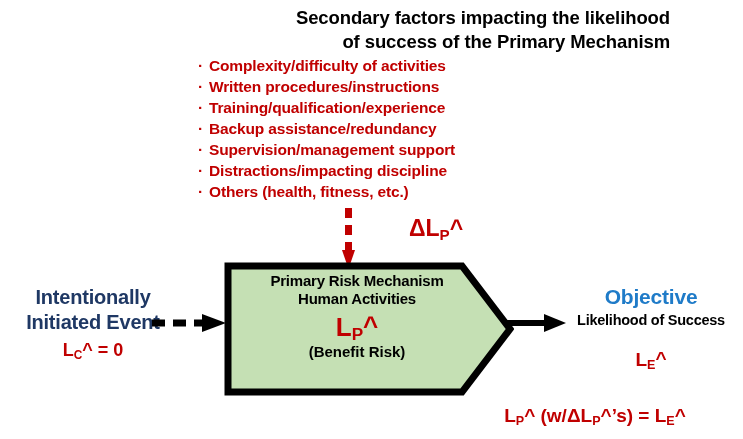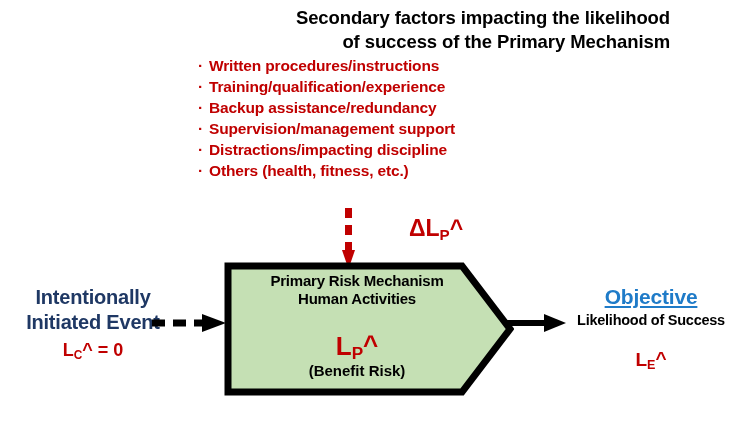--- a/index.html
+++ b/index.html
@@ -86,21 +86,21 @@
     text-align: center;
     color: #000000;
     font-weight: bold;
     line-height: 1.22;
   }
   #box-text .line-a { font-size: 15px; letter-spacing: -0.2px; }
   #box-text .line-lp {
     color: #C00000;
     font-size: 26px;
     line-height: 1.15;
-    margin-top: 23px;
+    margin-top: 4px;
   }
   #box-text .line-b { font-size: 15px; margin-top: 1px; }
 
   
   #input-block {
     position: absolute;
     left: 2px;
     top: 285px;
     width: 182px;
     text-align: center;
@@ -140,21 +140,20 @@
     top: 285px;
     width: 178px;
     text-align: center;
   }
   #output-block .blue {
     color: #1F7BC8;
     font-weight: bold;
     font-size: 21px;
     line-height: 1.18;
     letter-spacing: -0.2px;
-    text-decoration: underline;
   }
   #output-block .sub {
     color: #000000;
     font-weight: bold;
     font-size: 14.5px;
     margin-top: 2px;
     letter-spacing: -0.25px;
   }
   #output-block .formula {
     color: #C00000;
@@ -192,20 +191,23 @@
 
 <div id="canvas">
 
   <div id="title-block">
     <div>Secondary factors impacting the likelihood</div>
     <div>of success of the Primary Mechanism</div>
   </div>
 
   <div id="factor-list">
     <div class="bullet-row">
+      <span class="dot">·</span><span>Complexity/difficulty of activities</span>
+    </div>
+    <div class="bullet-row">
       <span class="dot">·</span><span>Written procedures/instructions</span>
     </div>
     <div class="bullet-row">
       <span class="dot">·</span><span>Training/qualification/experience</span>
     </div>
     <div class="bullet-row">
       <span class="dot">·</span><span>Backup assistance/redundancy</span>
     </div>
     <div class="bullet-row">
       <span class="dot">·</span><span>Supervision/management support</span>
@@ -255,14 +257,17 @@
     <polygon points="61,9 39,0 39,18" fill="#000000"></polygon>
   </svg>
   <div id="output-block">
     <div class="blue">Objective</div>
     <div class="sub">Likelihood of Success</div>
     <div class="formula">
       <span>L</span><sub>E</sub><span class="caret">^</span>
     </div>
   </div>
 
+  <div id="summary-equation">
+    <span>L</span><sub>P</sub><span>^ (w/ΔL</span><sub>P</sub><span>^’s) = L</span><sub>E</sub><span>^</span>
+  </div>
 
 </div>
 
 </body></html>

